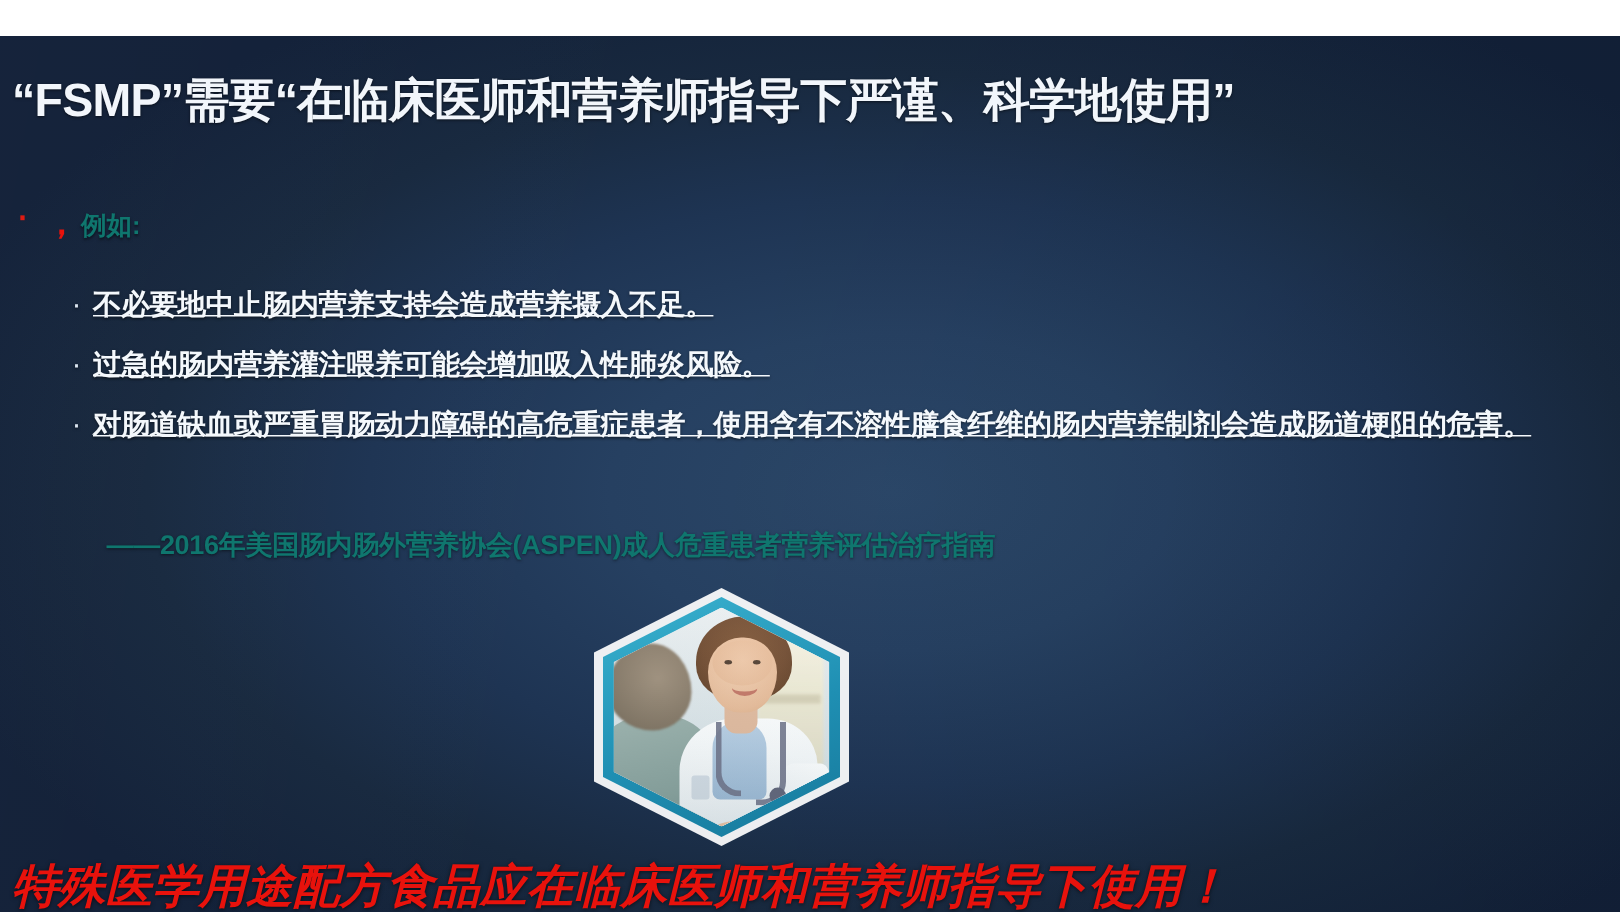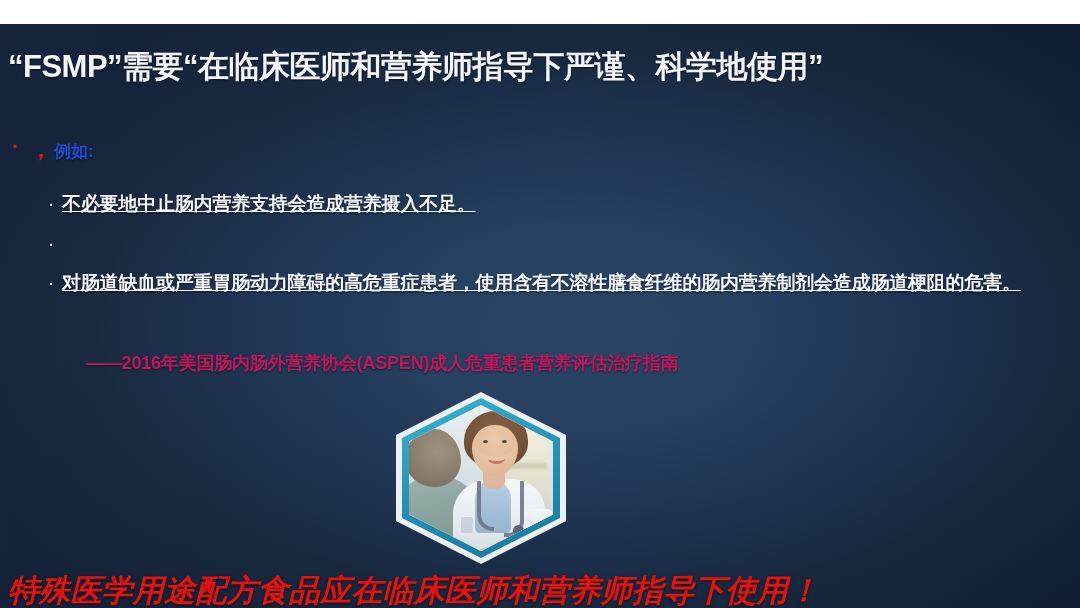--- a/index.html
+++ b/index.html
@@ -93,21 +93,21 @@
     font-weight: bold;
     letter-spacing: -0.3px;
     text-shadow: 0 1px 2px rgba(0,0,0,0.5);
   }
   #lead-comma {
     color: #e8120c;
     font-size: 22px;
     font-weight: bold;
   }
   #lead-suffix {
-    color: #1d4ed8;
+    color: #0f766e;
     font-size: 17px;
     font-weight: bold;
     margin-left: 2px;
     text-shadow: 0 1px 2px rgba(0,0,0,0.5);
   }
 
   
   #sub-bullets {
     position: absolute;
     left: 40px;
@@ -135,23 +135,23 @@
     line-height: 27px;
     letter-spacing: -0.2px;
     text-shadow: 0 1px 2px rgba(0,0,0,0.5);
     max-width: 975px;
     text-decoration: underline;
   }
 
   
   #citation {
     position: absolute;
-    left: 86px;
+    left: 71px;
     top: 327px;
-    color: #be185d;
+    color: #0f766e;
     font-size: 18px;
     font-weight: bold;
     letter-spacing: -0.2px;
     white-space: nowrap;
     text-shadow: 0 1px 2px rgba(0,0,0,0.5);
   }
 
   
   #hex-wrap {
     position: absolute;
@@ -330,20 +330,21 @@
 
   <div id="sub-bullets">
 
     <div class="sub-item">
       <span class="sub-marker">·</span>
       <span class="sub-text">不必要地中止肠内营养支持会造成营养摄入不足。</span>
     </div>
 
     <div class="sub-item">
       <span class="sub-marker">·</span>
+      <span class="sub-text">过急的肠内营养灌注喂养可能会增加吸入性肺炎风险。</span>
     </div>
 
     <div class="sub-item">
       <span class="sub-marker">·</span>
       <span class="sub-text">对肠道缺血或严重胃肠动力障碍的高危重症患者，使用含有不溶性膳食纤维的肠内营养制剂会造成肠道梗阻的危害。</span>
     </div>
 
   </div>
 
   <div id="citation">——2016年美国肠内肠外营养协会(ASPEN)成人危重患者营养评估治疗指南</div>

